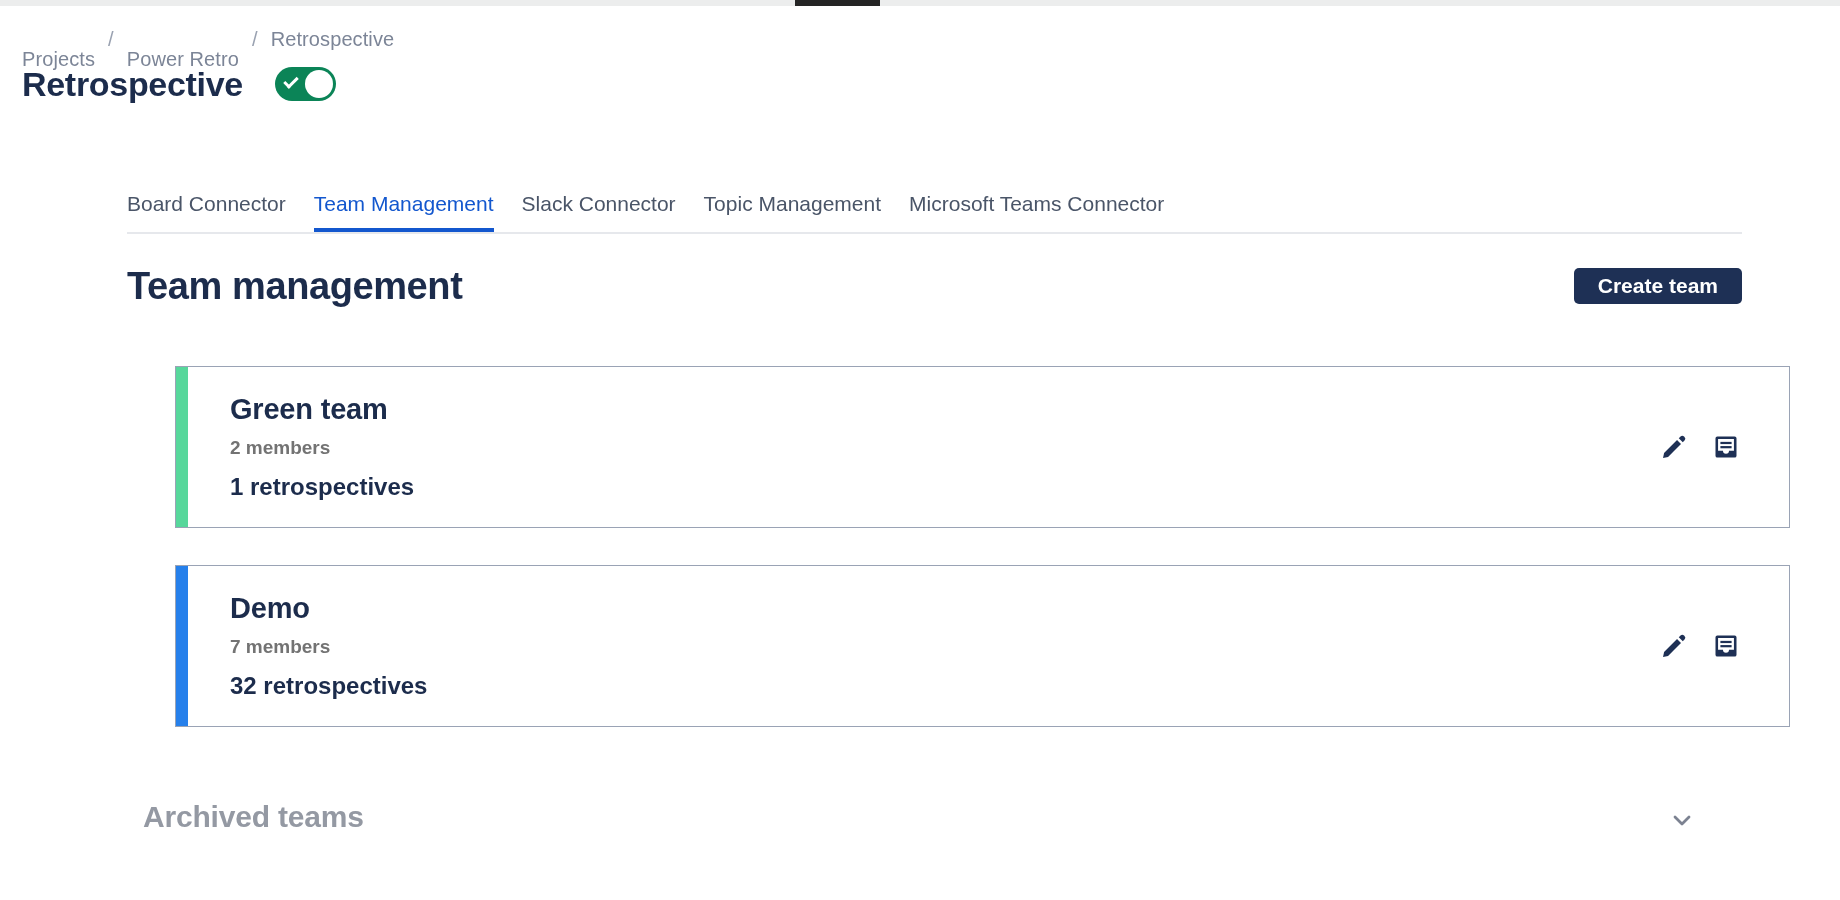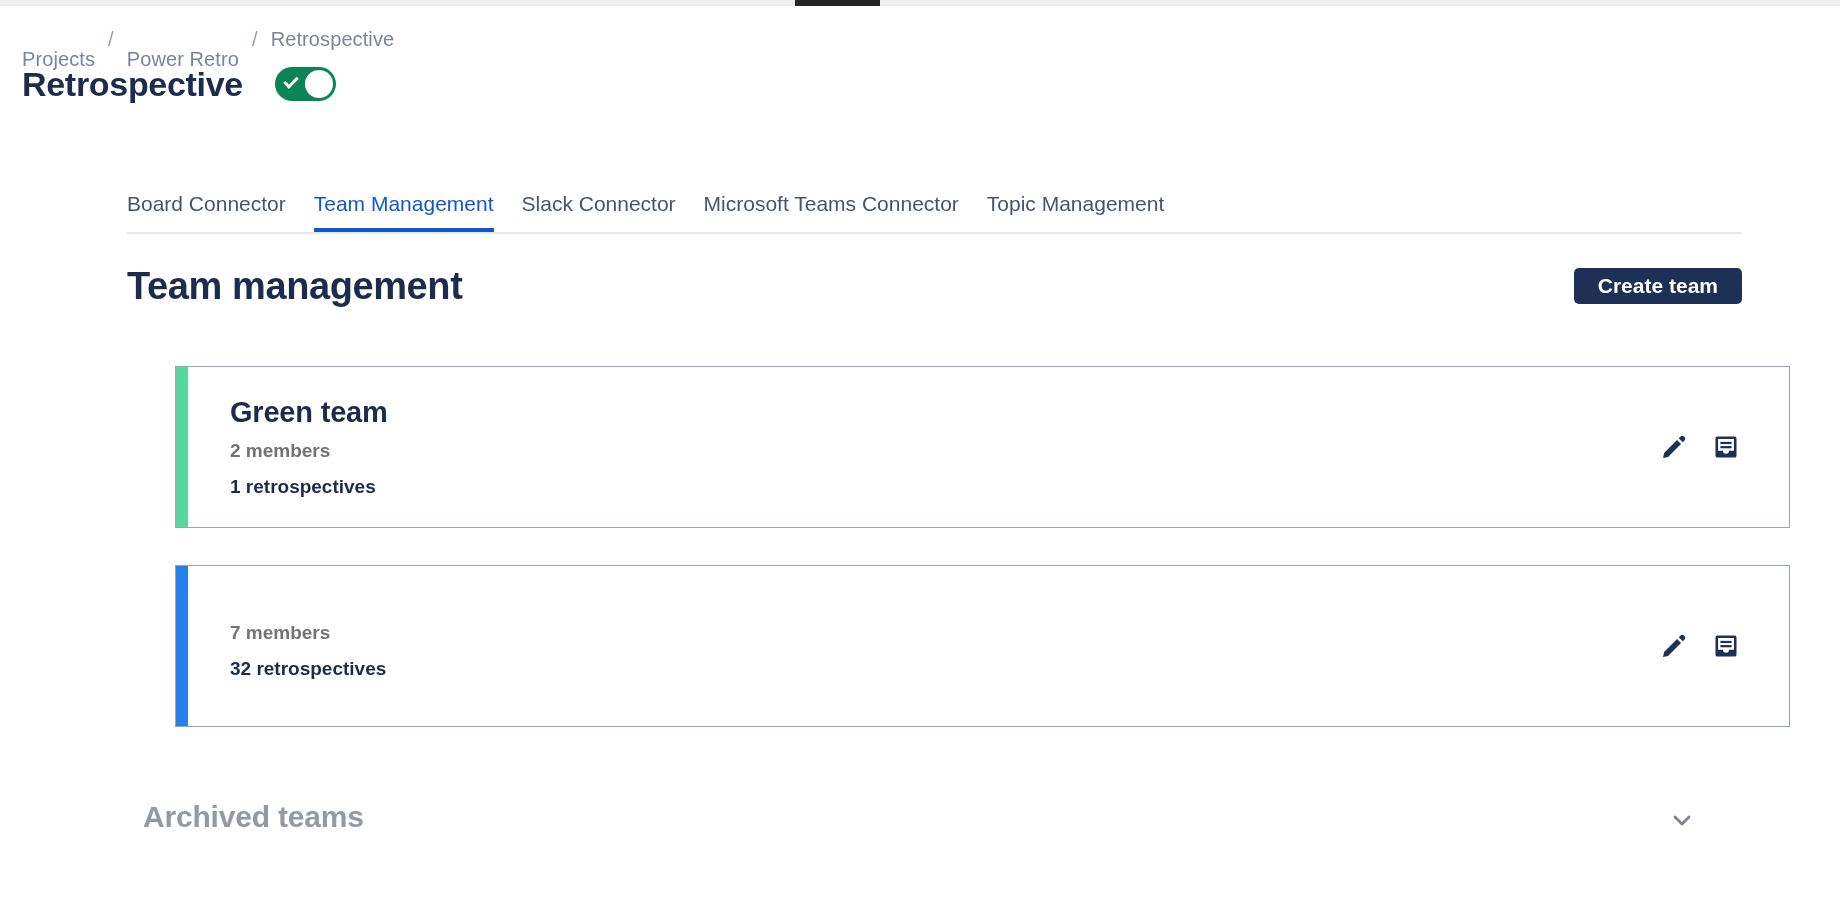--- a/index.html
+++ b/index.html
@@ -177,21 +177,21 @@
     line-height: 1.15;
     letter-spacing: -.2px;
   }
   .team-members {
     font-size: 19px;
     font-weight: bold;
     color: #737373;
     margin-top: 10px;
   }
   .team-retros {
-    font-size: 19px;
+    font-size: 24px;
     font-weight: bold;
     color: #1c2c4c;
     margin-top: 14px;
   }
   .card-actions {
     display: flex;
     align-items: center;
     gap: 22px;
     padding-right: 48px;
   }
@@ -244,22 +244,22 @@
     <div class="toggle">
       <span class="check"></span>
       <span class="knob"></span>
     </div>
   </div>
 
   <div class="tabs">
     <div class="tab">Board Connector</div>
     <div class="tab active">Team Management</div>
     <div class="tab">Slack Connector</div>
+    <div class="tab">Topic Management</div>
     <div class="tab">Microsoft Teams Connector</div>
-    <div class="tab">Topic Management</div>
   </div>
 
   <div class="heading-row">
     <h2 class="section-title">Team management</h2>
     <button class="create-btn">Create team</button>
   </div>
 
   <div class="cards">
 
     <div class="team-card">
@@ -283,20 +283,21 @@
             <rect x="7.2" y="7.6" width="9.6" height="1.9" fill="#1e3055"></rect>
             <rect x="7.2" y="11.2" width="9.6" height="1.9" fill="#1e3055"></rect>
           </svg>
         </button>
       </div>
     </div>
 
     <div class="team-card">
       <span class="accent" style="background:#2680eb"></span>
       <div class="card-body">
+        <div class="team-name">Demo</div>
         <div class="team-members">7 members</div>
         <div class="team-retros">32 retrospectives</div>
       </div>
       <div class="card-actions">
         <button class="icon-btn">
           <svg width="28" height="28" viewBox="0 0 24 24">
             <path d="M3.5 17.2 L14.6 6.1 L18.0 9.5 L6.9 20.6 L2.6 21.5 Z" fill="#1e3055"></path>
             <path d="M16.1 4.6 L17.6 3.1 A2.1 2.1 0 0 1 20.6 3.1 L21.0 3.5 A2.1 2.1 0 0 1 21.0 6.5 L19.5 8.0 Z" fill="#1e3055"></path>
           </svg>
         </button>

